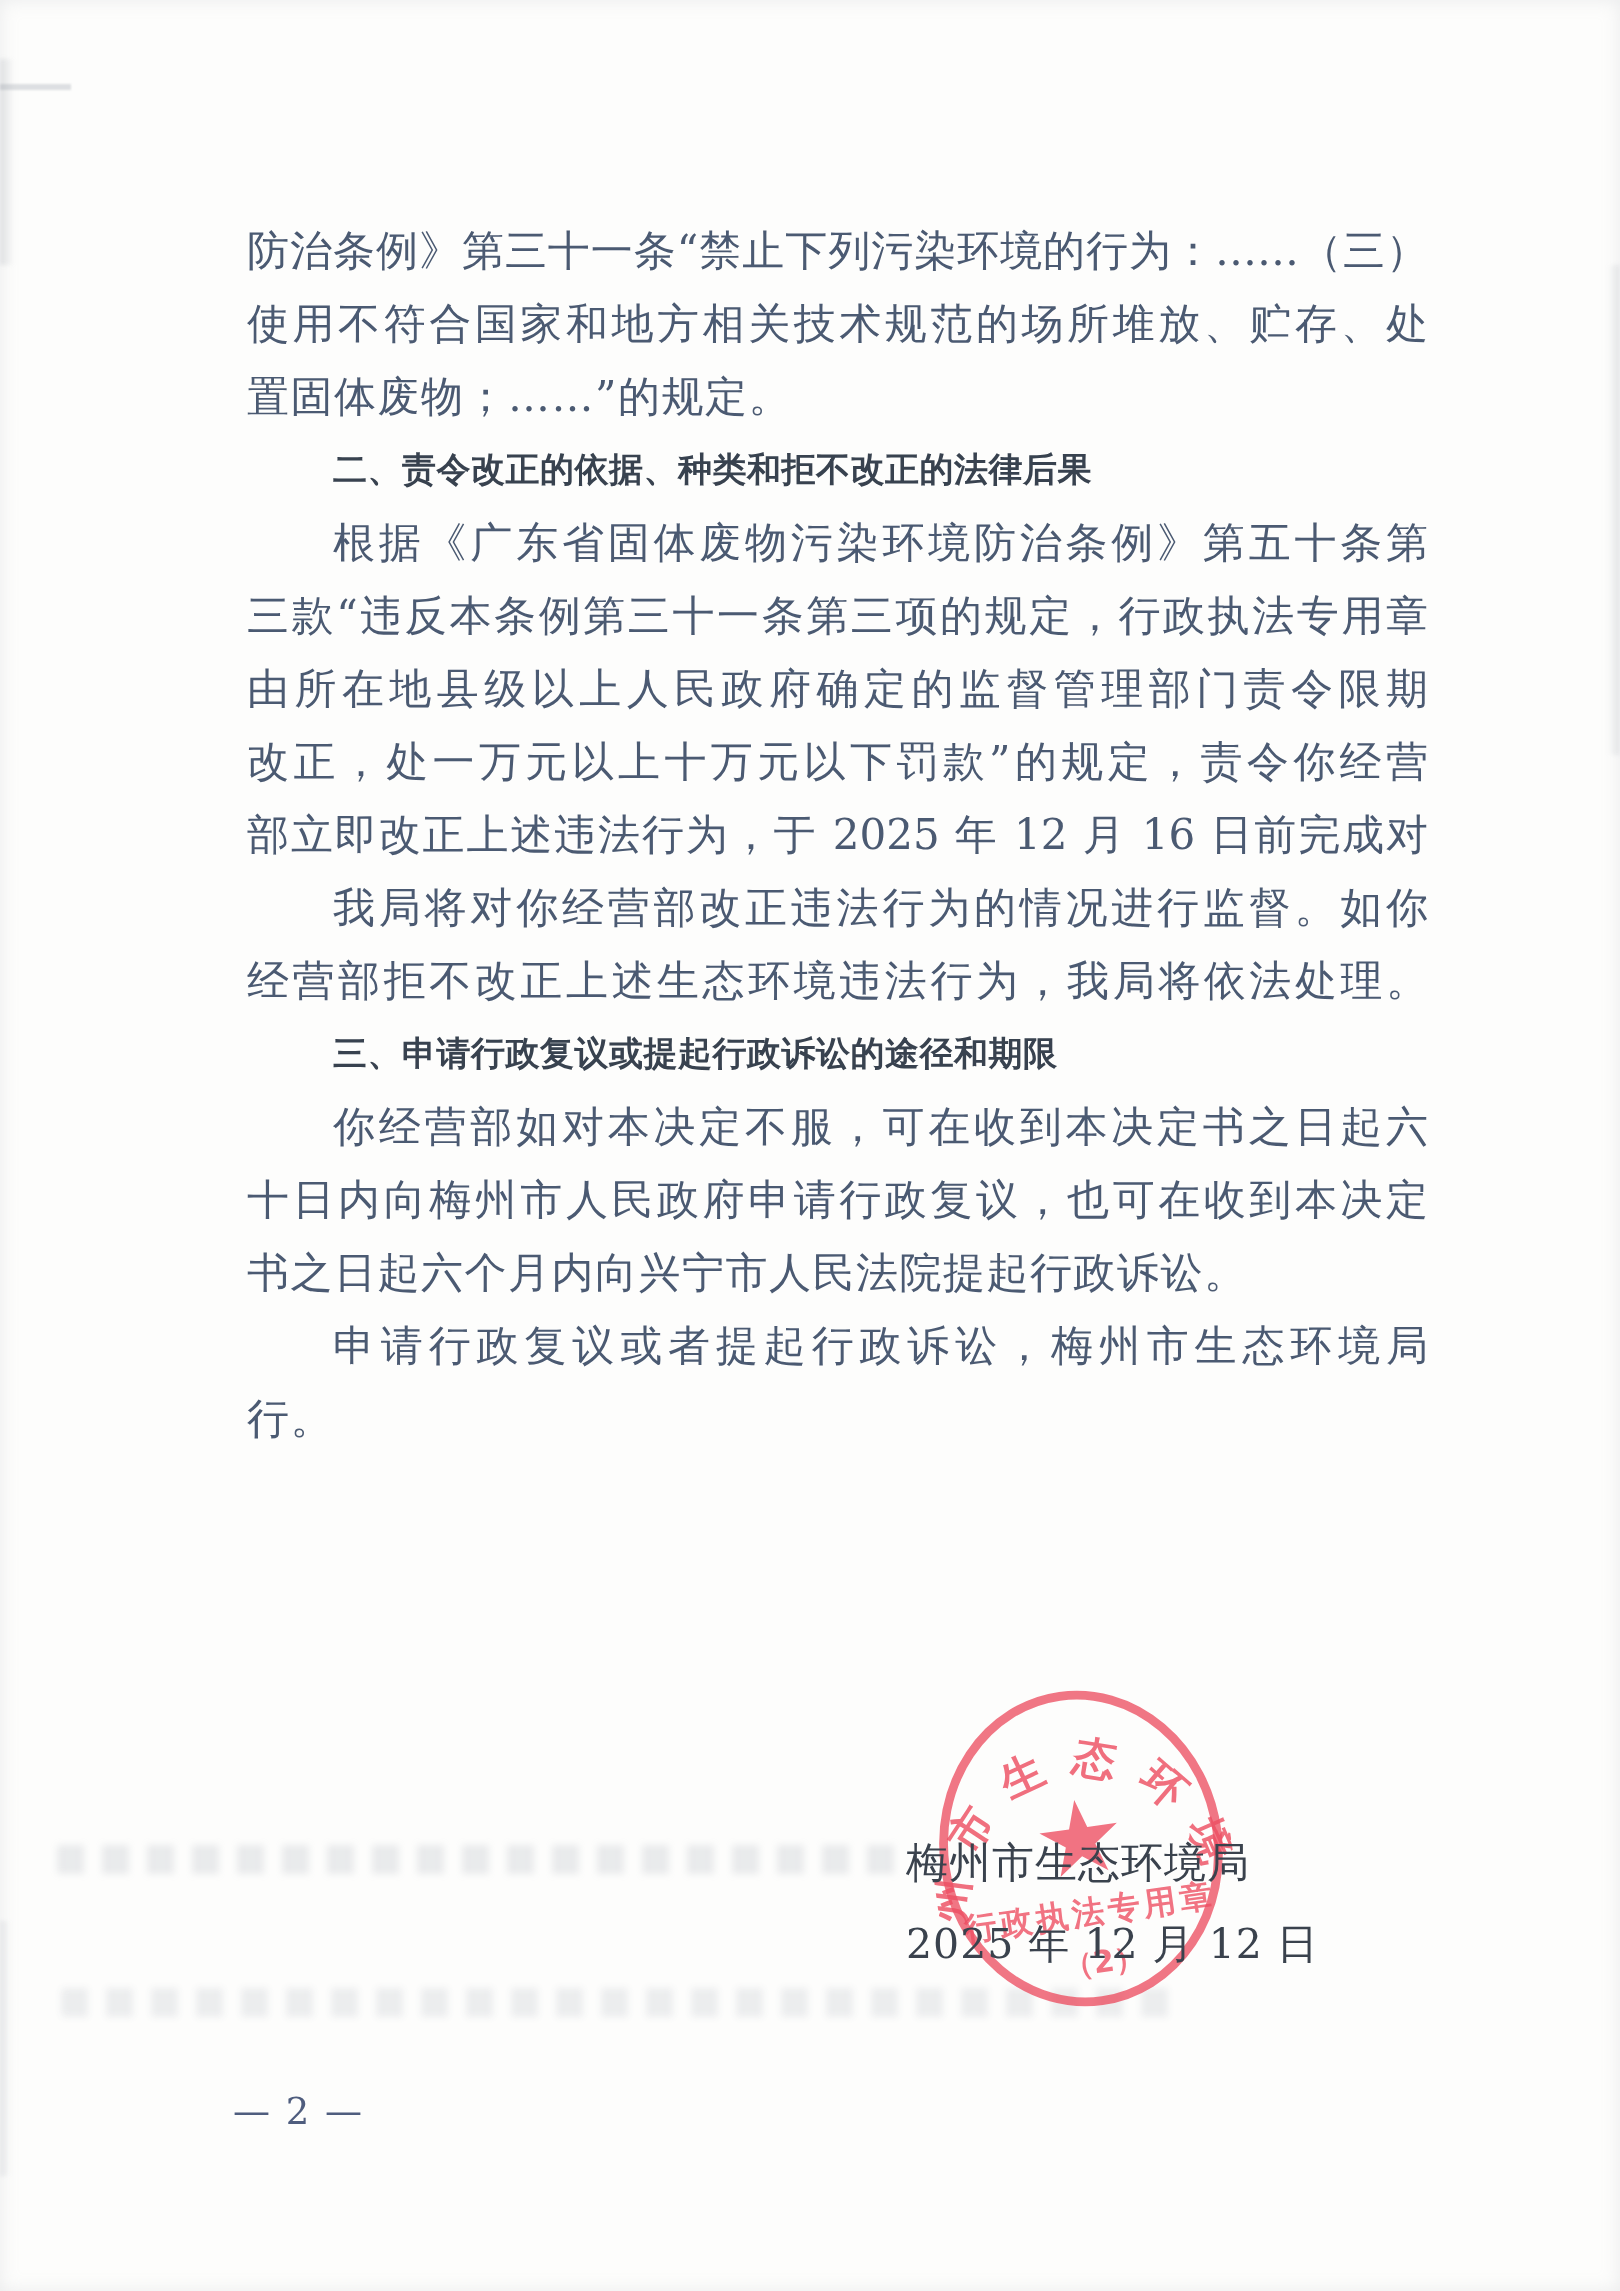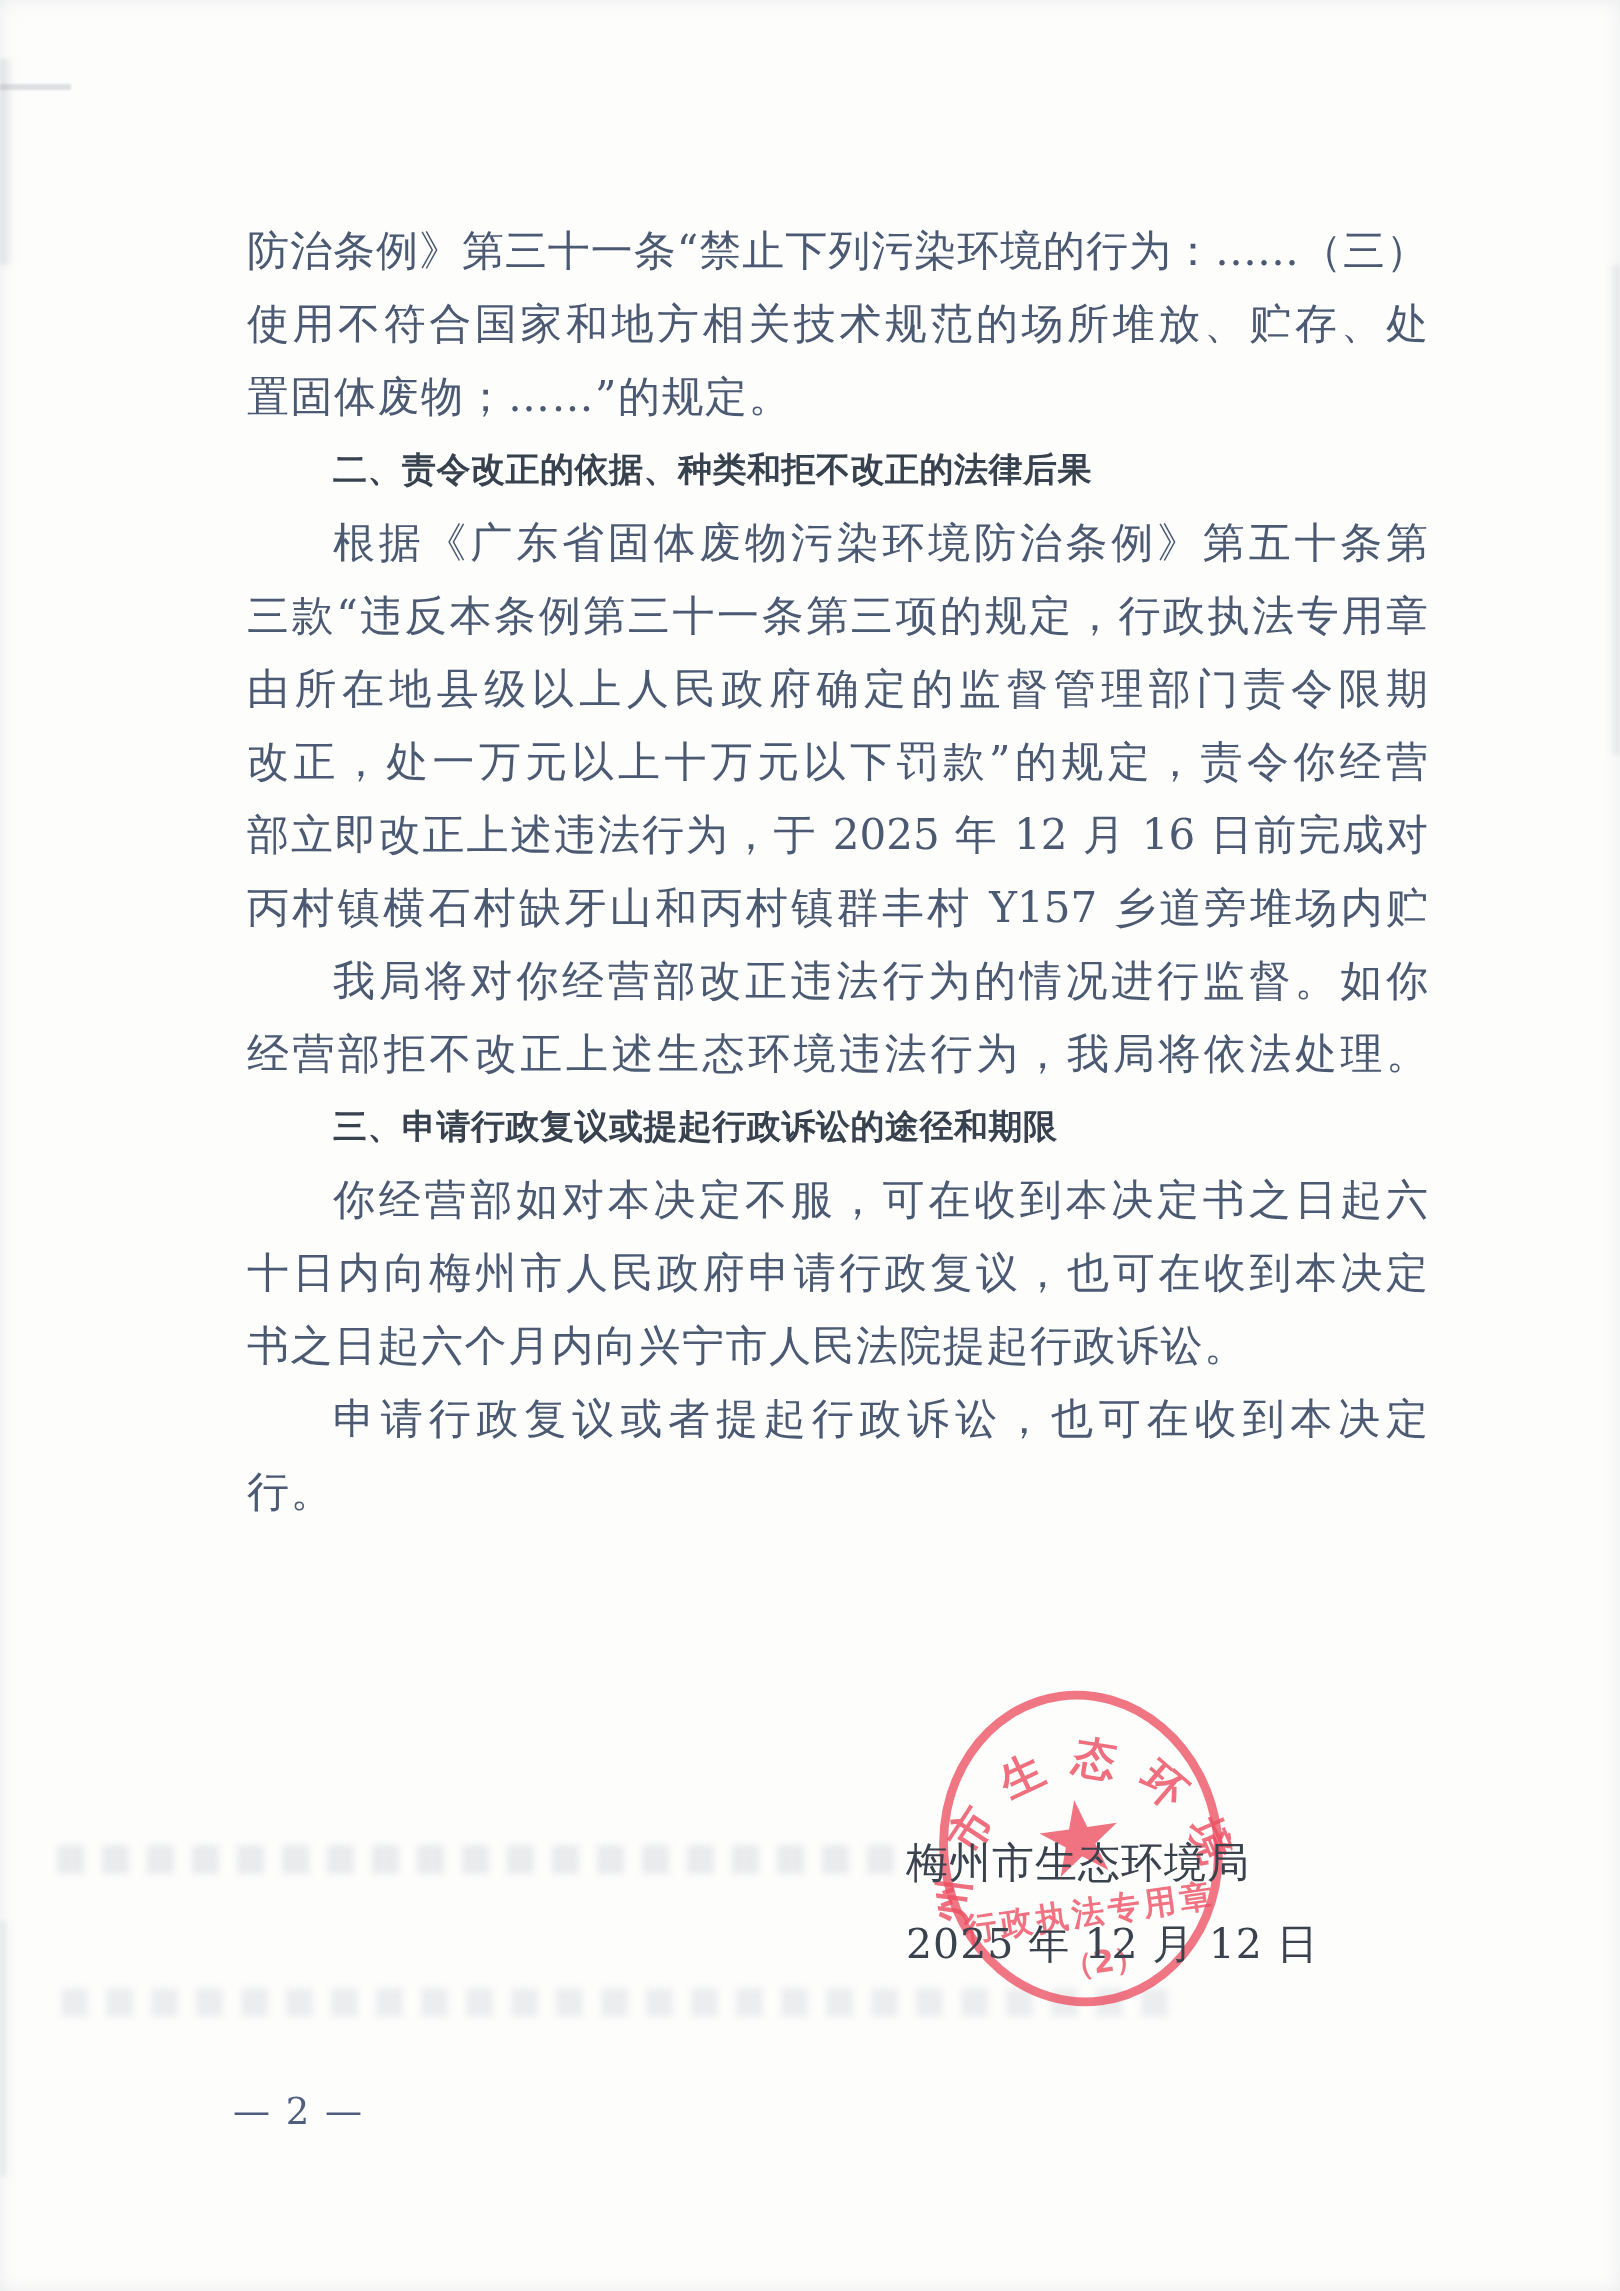--- a/index.html
+++ b/index.html
@@ -61,28 +61,27 @@
 <div class="content">
   <div class="line just">防治条例》第三十一条“禁止下列污染环境的行为：……（三）</div>
   <div class="line just">使用不符合国家和地方相关技术规范的场所堆放、贮存、处</div>
   <div class="line">置固体废物；……”的规定。</div>
   <div class="line heading ind">二、责令改正的依据、种类和拒不改正的法律后果</div>
   <div class="line just ind">根据《广东省固体废物污染环境防治条例》第五十条第</div>
   <div class="line just">三款“违反本条例第三十一条第三项的规定，行政执法专用章</div>
   <div class="line just">由所在地县级以上人民政府确定的监督管理部门责令限期</div>
   <div class="line just">改正，处一万元以上十万元以下罚款”的规定，责令你经营</div>
   <div class="line just">部立即改正上述违法行为，于 2025 年 12 月 16 日前完成对</div>
-  <div class="line just">丙村镇横石村缺牙山和丙村镇群丰村 Y157 乡道旁堆场内贮</div>
   <div class="line just ind">我局将对你经营部改正违法行为的情况进行监督。如你</div>
   <div class="line just">经营部拒不改正上述生态环境违法行为，我局将依法处理。</div>
   <div class="line heading ind">三、申请行政复议或提起行政诉讼的途径和期限</div>
   <div class="line just ind">你经营部如对本决定不服，可在收到本决定书之日起六</div>
   <div class="line just">十日内向梅州市人民政府申请行政复议，也可在收到本决定</div>
   <div class="line">书之日起六个月内向兴宁市人民法院提起行政诉讼。</div>
-  <div class="line just ind">申请行政复议或者提起行政诉讼，也可在收到本决定</div>
+  <div class="line just ind">申请行政复议或者提起行政诉讼，梅州市生态环境局</div>
   <div class="line">行。</div>
 </div>
 
 <div class="ghost ghost-1"></div>
 <div class="ghost ghost-2"></div>
 
 <svg class="seal" width="300" height="329" viewBox="0 0 306 336">
   <defs>
     <path id="seal-arc" d="M 26 237 A 127 145 0 1 1 280 237" fill="none"></path>
   </defs>

